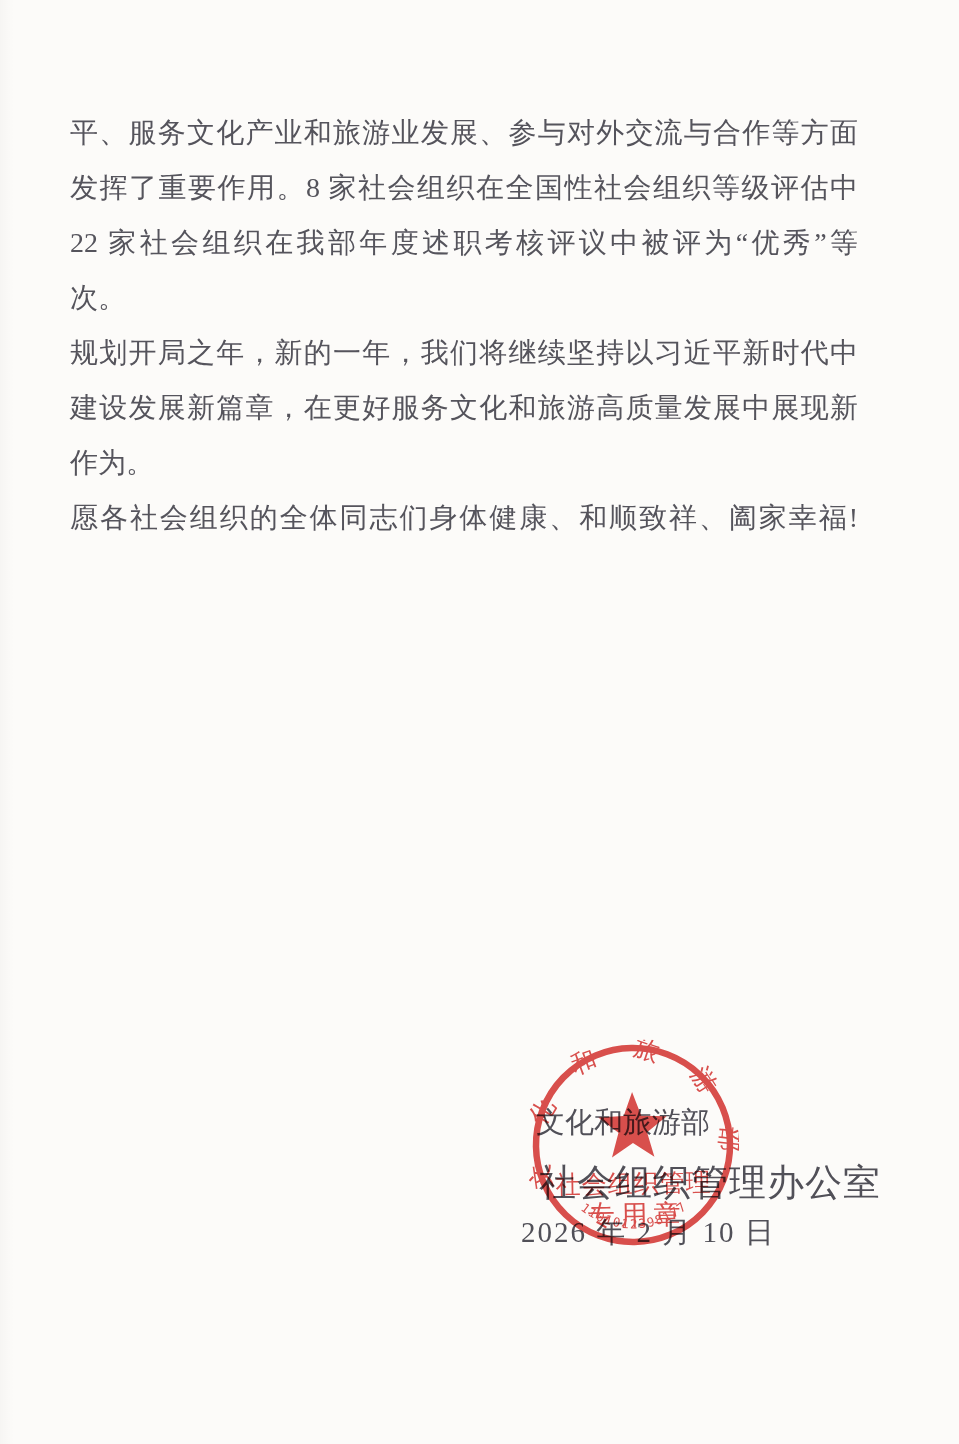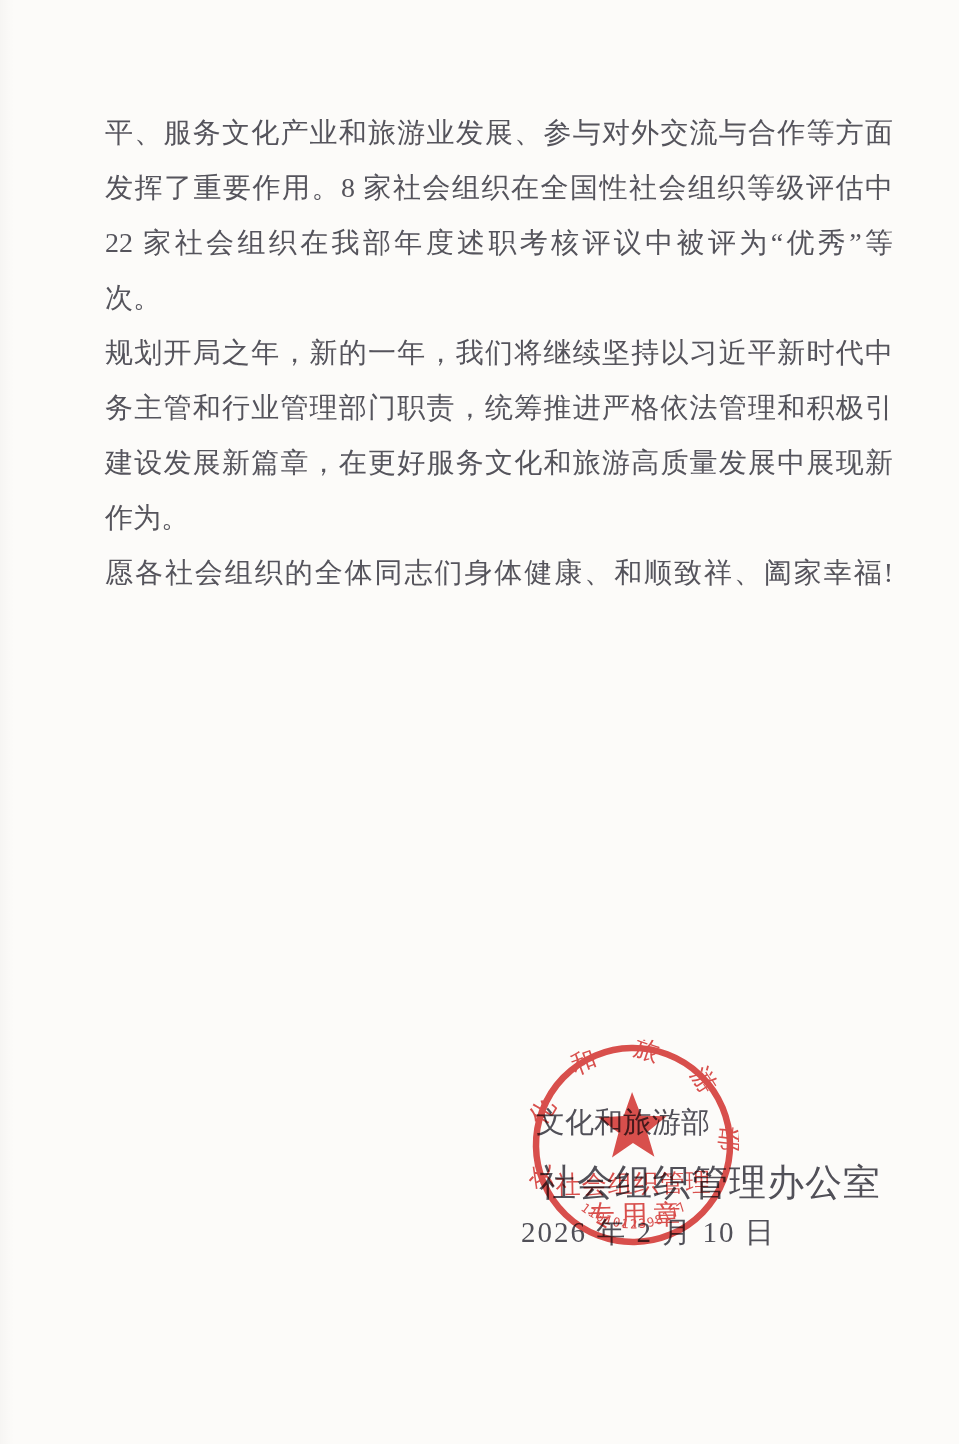--- a/index.html
+++ b/index.html
@@ -11,21 +11,21 @@
     font-family: "Liberation Serif", "DejaVu Serif", serif;
   }
   .page {
     position: absolute; inset: 0;
     background: linear-gradient(90deg, rgba(0,0,0,0.025) 0, rgba(0,0,0,0) 14px),
                 #fcfbf9;
   }
   
   .letter-body {
     position: absolute;
-    left: 105px; top: 105px;
+    left: 70px; top: 105px;
     width: 788px;
     color: #55545c;
     font-size: 28px;
     -webkit-font-smoothing: antialiased;
   }
   .line {
     height: 55px;
     line-height: 55px;
     text-align: justify;
     text-align-last: justify;
@@ -58,21 +58,20 @@
 <body>
 
 <div class="page">
 
   <div class="letter-body" id="letterBody">
       <div class="line">平、服务文化产业和旅游业发展、参与对外交流与合作等方面</div>
       <div class="line">发挥了重要作用。8 家社会组织在全国性社会组织等级评估中</div>
       <div class="line">22 家社会组织在我部年度述职考核评议中被评为“优秀”等</div>
       <div class="line no-justify">次。</div>
       <div class="line">规划开局之年，新的一年，我们将继续坚持以习近平新时代中</div>
-      <div class="line">务主管和行业管理部门职责，统筹推进严格依法管理和积极引</div>
       <div class="line">建设发展新篇章，在更好服务文化和旅游高质量发展中展现新</div>
       <div class="line no-justify">作为。</div>
       <div class="line">愿各社会组织的全体同志们身体健康、和顺致祥、阖家幸福!</div>
     </div>
 
   <div class="signature">
     <div class="sig-line sig-org1">文化和旅游部</div>
     <div class="sig-line sig-org2">社会组织管理办公室</div>
     <div class="sig-line sig-date">2026 年 2 月 10 日</div>
   </div>

